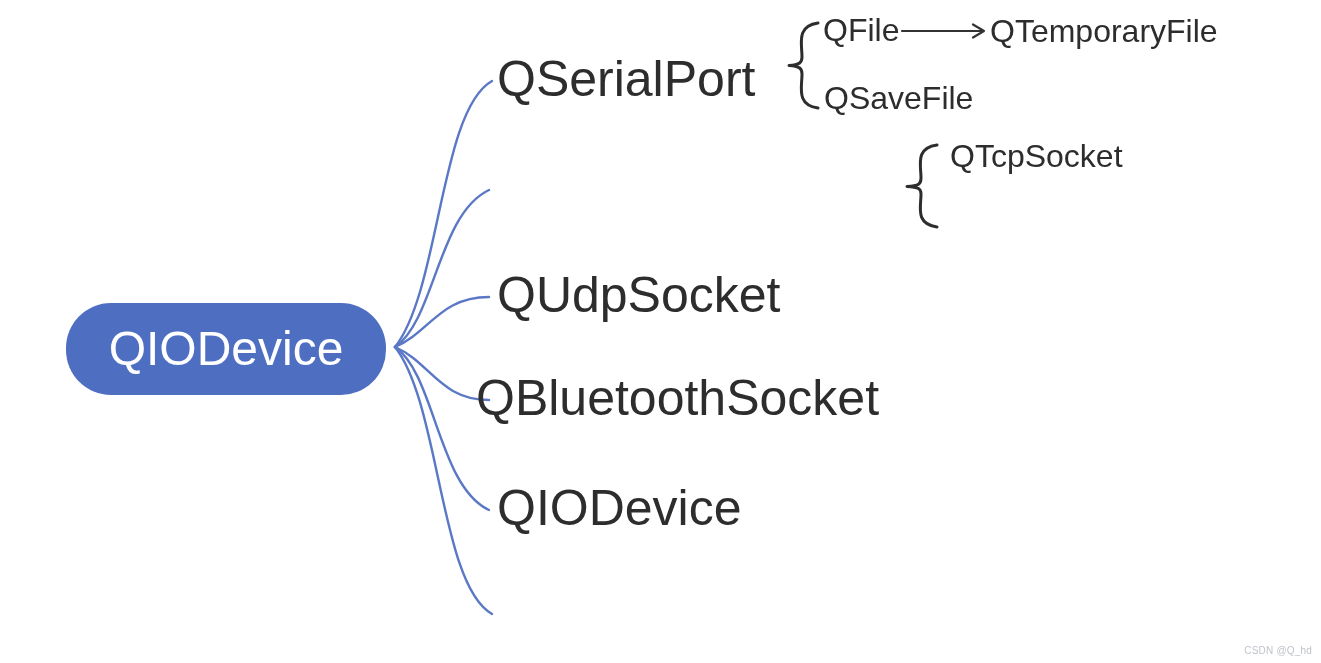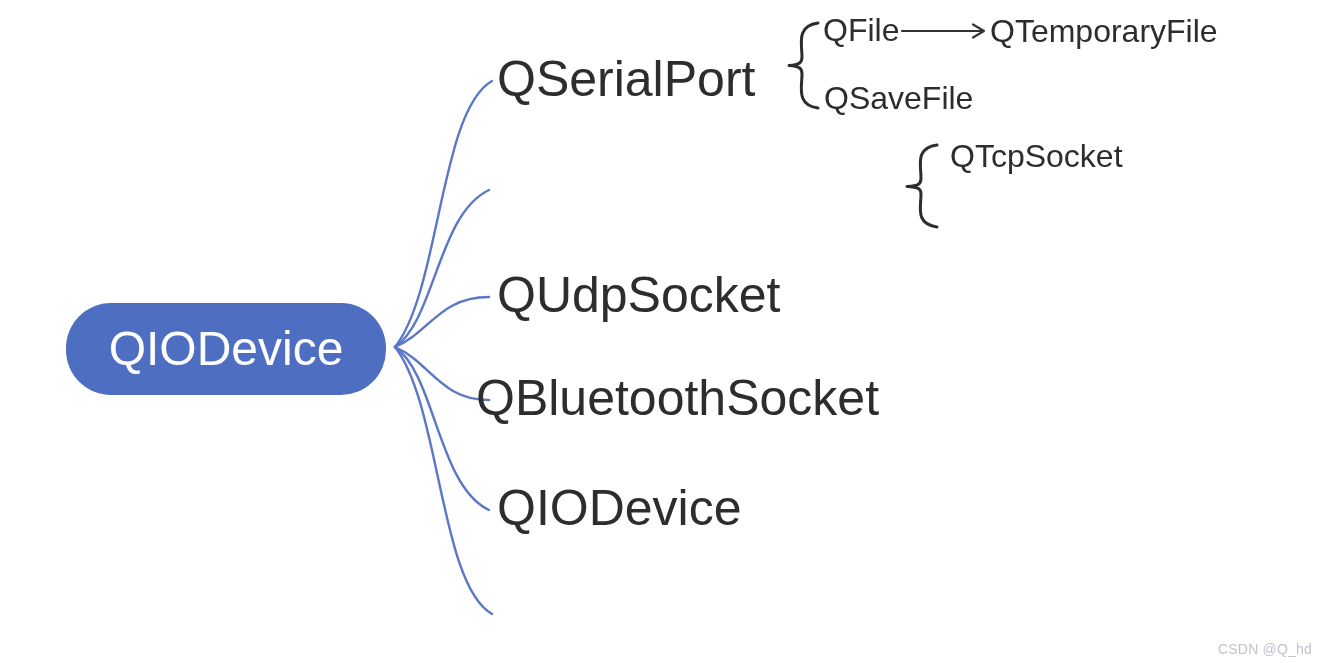--- a/index.html
+++ b/index.html
@@ -71,21 +71,21 @@
     position: absolute;
     font-size: 32px;
     line-height: 34px;
     color: var(--text);
     white-space: nowrap;
   }
   .watermark {
     position: absolute;
     right: 9px;
     bottom: 7px;
-    font-size: 14px;
+    font-size: 10px;
     line-height: 1;
     color: var(--watermark);
     letter-spacing: 0.2px;
   }
 </style>
 </head>
 <body>
 
 <div class="canvas">
 

